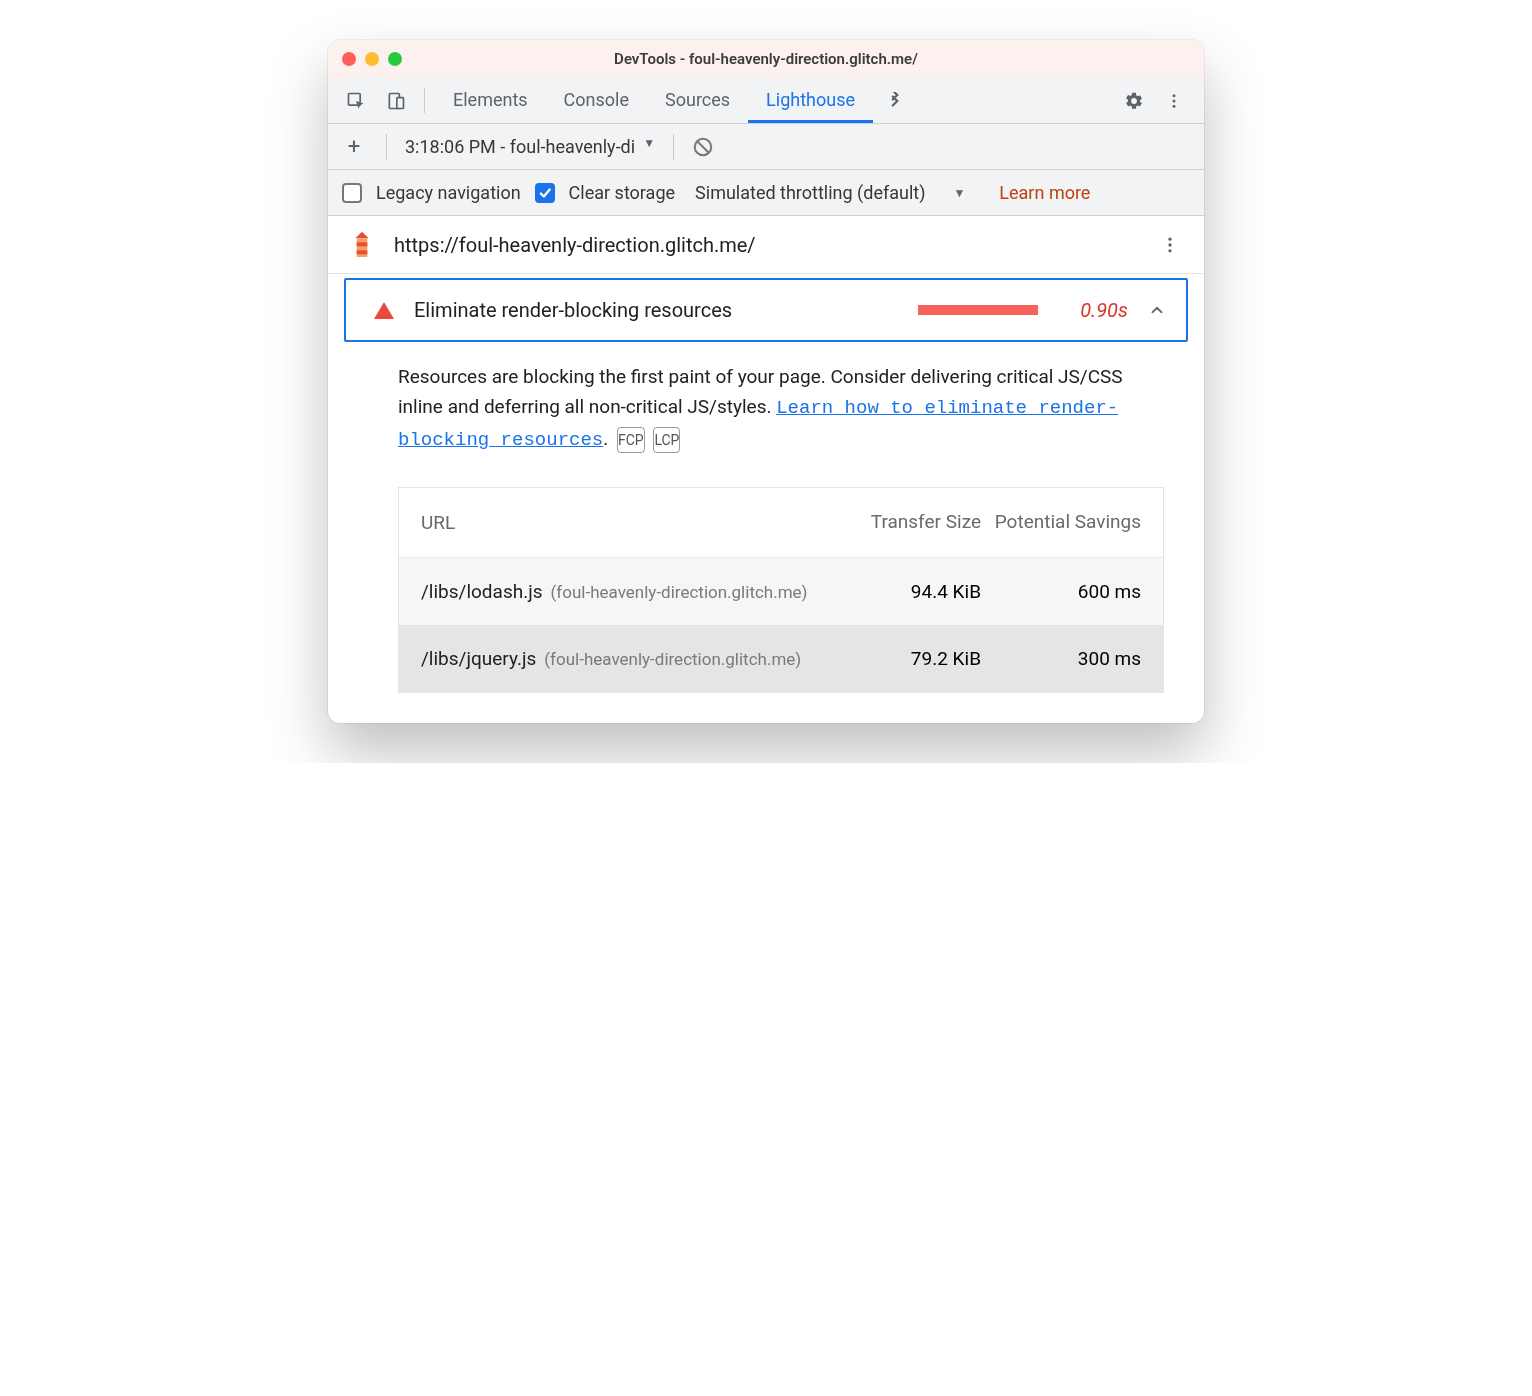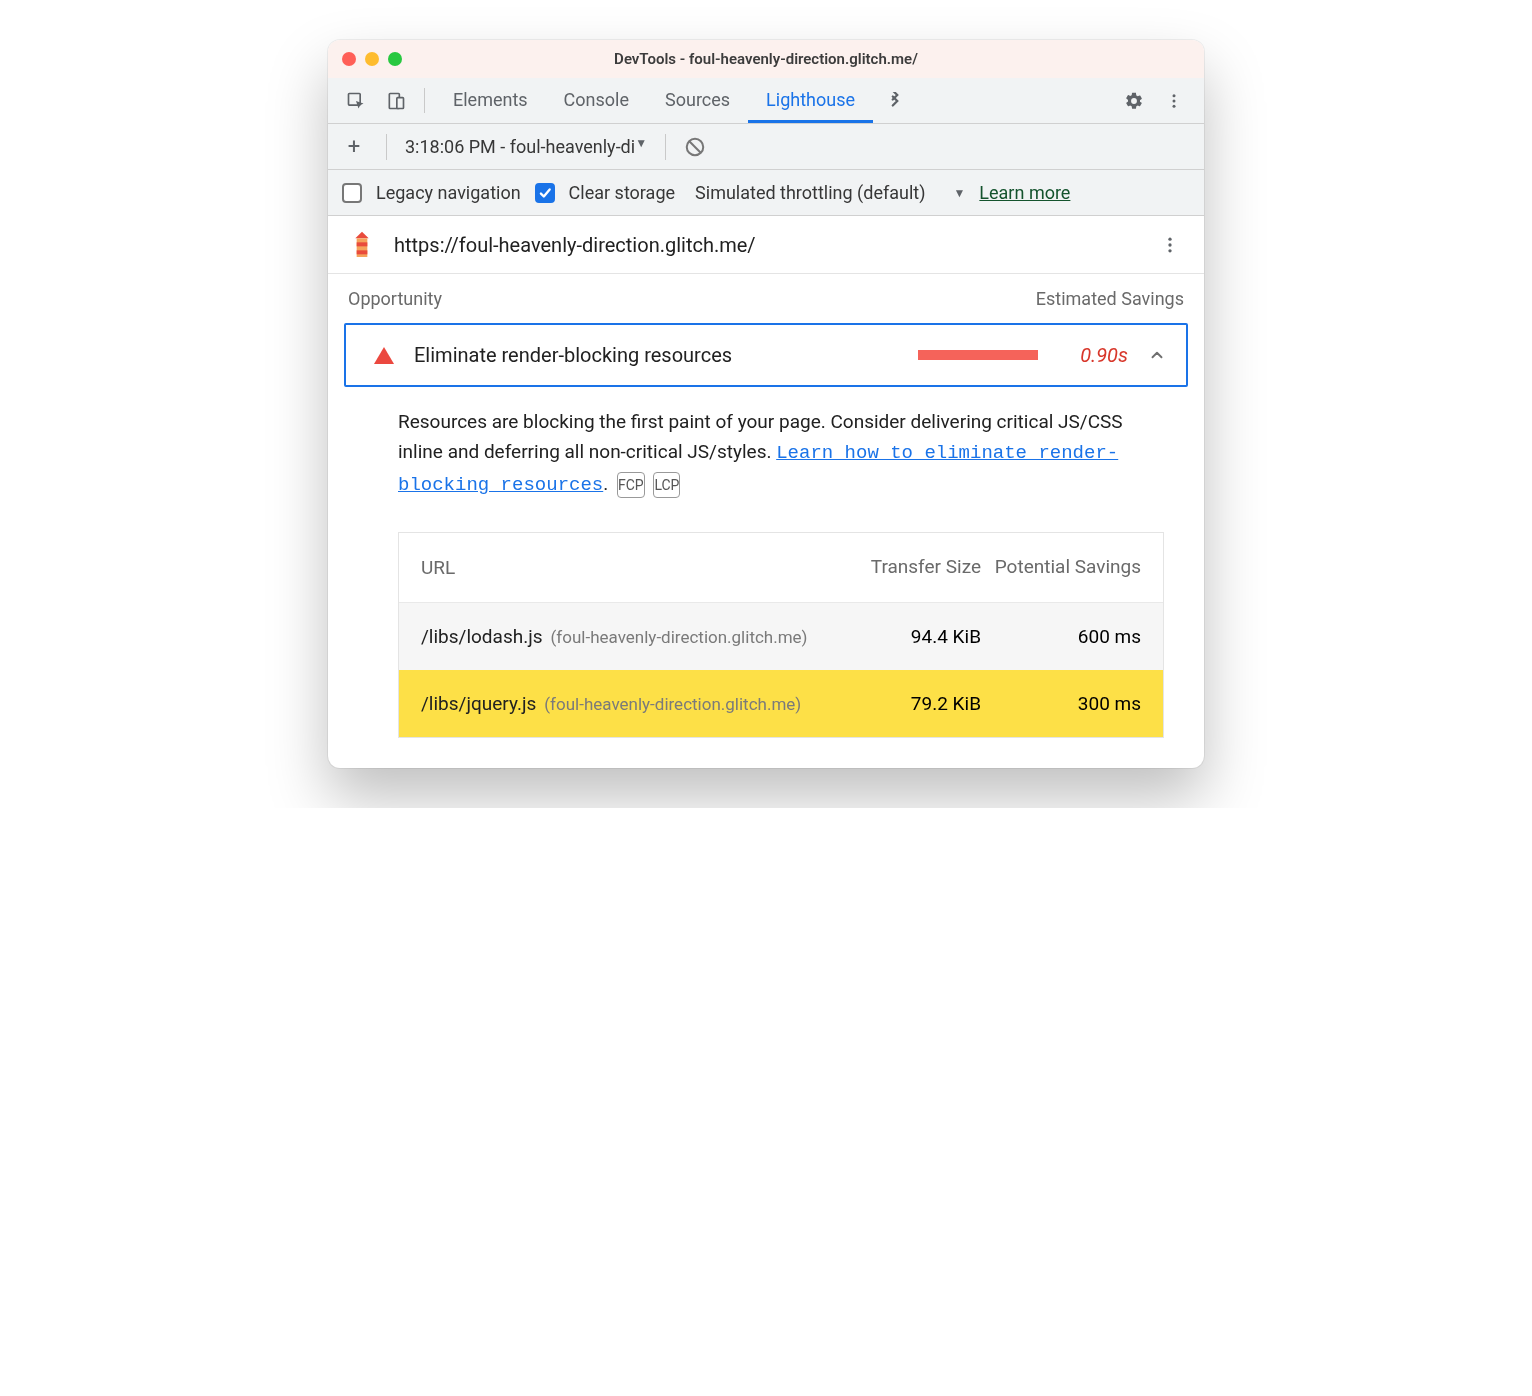--- a/index.html
+++ b/index.html
@@ -70,41 +70,41 @@
     display: flex; align-items: center;
     padding: 0 12px;
     gap: 14px;
     color:#373737; font-size: 18px;
   }
   .plus-btn { width: 28px; text-align:center; color:#5f6368; font-size: 22px;}
   .subbar .divider { width:1px; background:#c9c9c9; height:26px; margin:0 4px;}
   .report-select {
     max-width: 330px;
     overflow: hidden; white-space: nowrap; text-overflow: ellipsis;
-    display: flex; align-items: flex-start; 
+    display: flex; align-items: flex-start; gap: 8px;
   }
   .caret-down { font-size: 12px; color:#5f6368; }
   .block-icon svg { display:block; }
   
   .optbar {
     height: 46px;
     background:#f1f3f4;
     border-bottom:1px solid #d0d0d0;
     display:flex; align-items:center;
     padding: 0 14px; gap: 14px;
     font-size: 18px; color:#373737;
   }
   .chk {
     width: 20px; height: 20px; border:2px solid #777; border-radius:4px;
     display:inline-flex; align-items:center; justify-content:center;
     background:#fff;
   }
   .chk.checked { background:#1a73e8; border-color:#1a73e8; color:#fff; }
   .chk svg { width:14px; height:14px; }
-  .learn-link { text-decoration: underline; color:#14532d; margin-left: 0;}
+  .learn-link { color:#c2410c; margin-left: 20px;}
   
   .urlrow {
     display:flex; align-items:center;
     height: 58px; padding: 0 18px; gap: 16px;
     border-bottom:1px solid #e4e4e4;
   }
   .lh-logo { width:32px; height:32px; }
   .urlrow .url { font-size: 20px; color:#212121; flex:1; }
   .kebab { color:#5f6368; padding: 0 6px;}
   
@@ -138,21 +138,21 @@
     margin-left: 4px;
   }
   
   .opp-table {
     margin: 24px 40px 30px 70px;
     border:1px solid #e4e4e4;
   }
   .tr { display:flex; align-items:center; padding: 22px 22px; }
   .tr.head { background:#fff; border-bottom:1px solid #e9e9e9; color:#6a6a6a;}
   .tr.row0 { background:#f6f6f6; }
-  .tr.row1 { background:#fde047; }
+  .tr.row1 { background:#e5e5e5; }
   .col-url { flex:1; font-size:19px; color:#212121; display:flex; gap:8px; align-items:baseline; flex-wrap:wrap;}
   .col-url .origin { color:#7a7a7a; font-size:17px;}
   .col-size { width: 150px; text-align:right; font-size:19px;}
   .col-save { width: 160px; text-align:right; font-size:19px;}
   .tr.head .col-url { color:#6a6a6a;}
   .tr.head .col-size, .tr.head .col-save {
     color:#6a6a6a; white-space: normal; line-height:1.3;
   }
   svg { display:block; }
 </style>
@@ -254,24 +254,20 @@
     <div class="url">https://foul-heavenly-direction.glitch.me/</div>
     <div class="kebab">
       <svg width="20" height="20" viewBox="0 0 24 24" fill="#5f6368">
           <circle cx="12" cy="5" r="2"></circle>
           <circle cx="12" cy="12" r="2"></circle>
           <circle cx="12" cy="19" r="2"></circle>
         </svg>
     </div>
   </div>
 
-  <div class="opp-header">
-    <span>Opportunity</span>
-    <span>Estimated Savings</span>
-  </div>
 
   <div class="opp-card">
     <div class="tri"></div>
     <div class="opp-title">Eliminate render-blocking resources</div>
     <div class="opp-bar"></div>
     <div class="opp-value">0.90s</div>
     <div class="chev">
       <svg width="18" height="18" viewBox="0 0 24 24" fill="none" stroke="#6f6f6f" stroke-width="2.5" stroke-linecap="round" stroke-linejoin="round">
           <polyline points="6 15 12 9 18 15"></polyline>
         </svg>

